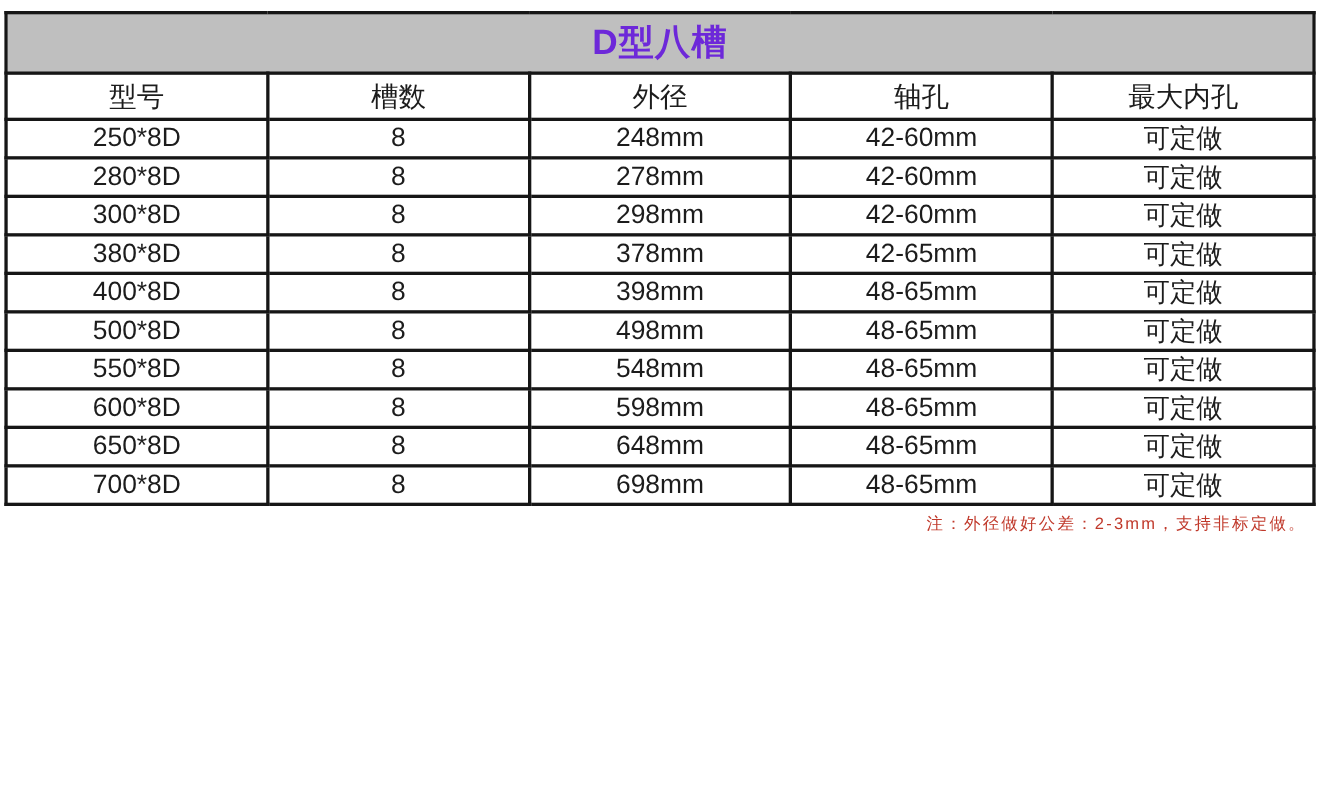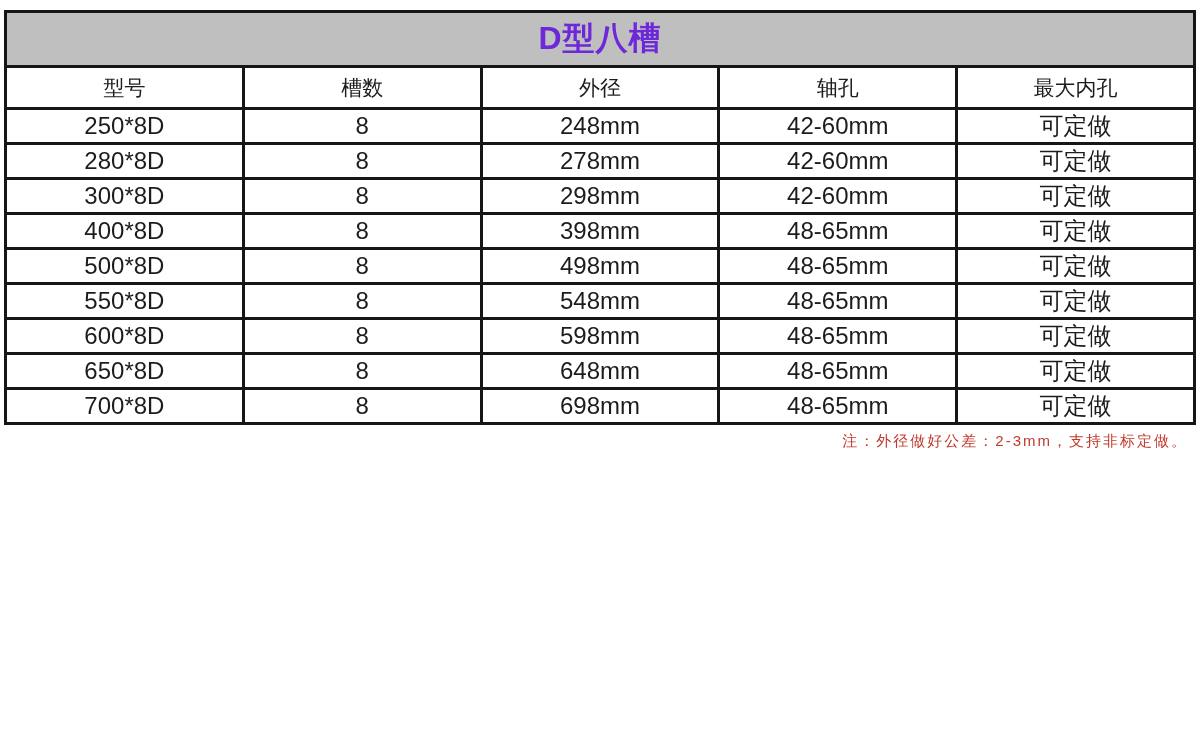--- a/index.html
+++ b/index.html
@@ -33,21 +33,21 @@
   tr.title-row { height: 55px; }
   td.title-cell {
     background: #bfbfbf;
     font-size: 32px;
     font-weight: bold;
     color: #6d28d9;
     letter-spacing: 1px;
   }
   tr.header-row { height: 42px; }
   tr.header-row th {
-    font-size: 21px;
+    font-size: 25px;
     font-weight: normal;
     color: #1c1c1c;
   }
   tr.data-row { height: 31px; }
   tr.data-row td {
     font-size: 24px;
     color: #1c1c1c;
   }
   .note {
     margin-top: 7px;
@@ -91,20 +91,27 @@
           <td>可定做</td>
         </tr>
         <tr class="data-row">
           <td>300*8D</td>
           <td>8</td>
           <td>298mm</td>
           <td>42-60mm</td>
           <td>可定做</td>
         </tr>
         <tr class="data-row">
+          <td>380*8D</td>
+          <td>8</td>
+          <td>378mm</td>
+          <td>42-65mm</td>
+          <td>可定做</td>
+        </tr>
+        <tr class="data-row">
           <td>400*8D</td>
           <td>8</td>
           <td>398mm</td>
           <td>48-65mm</td>
           <td>可定做</td>
         </tr>
         <tr class="data-row">
           <td>500*8D</td>
           <td>8</td>
           <td>498mm</td>

